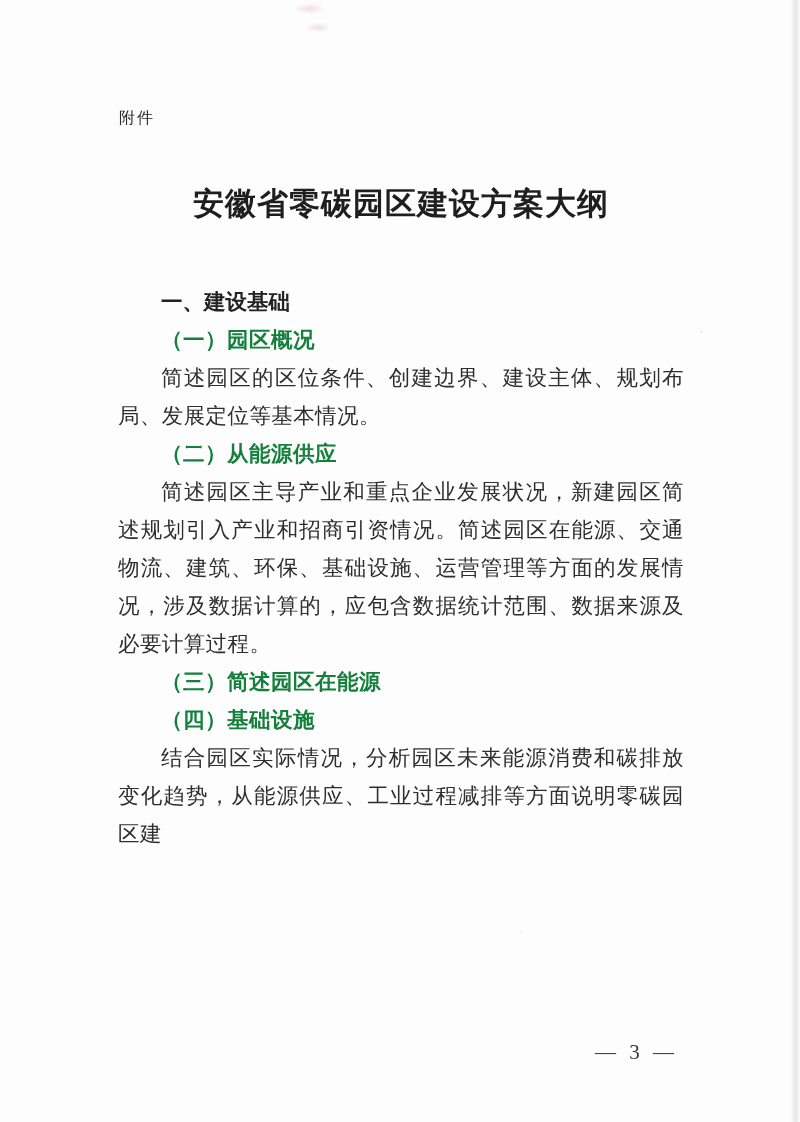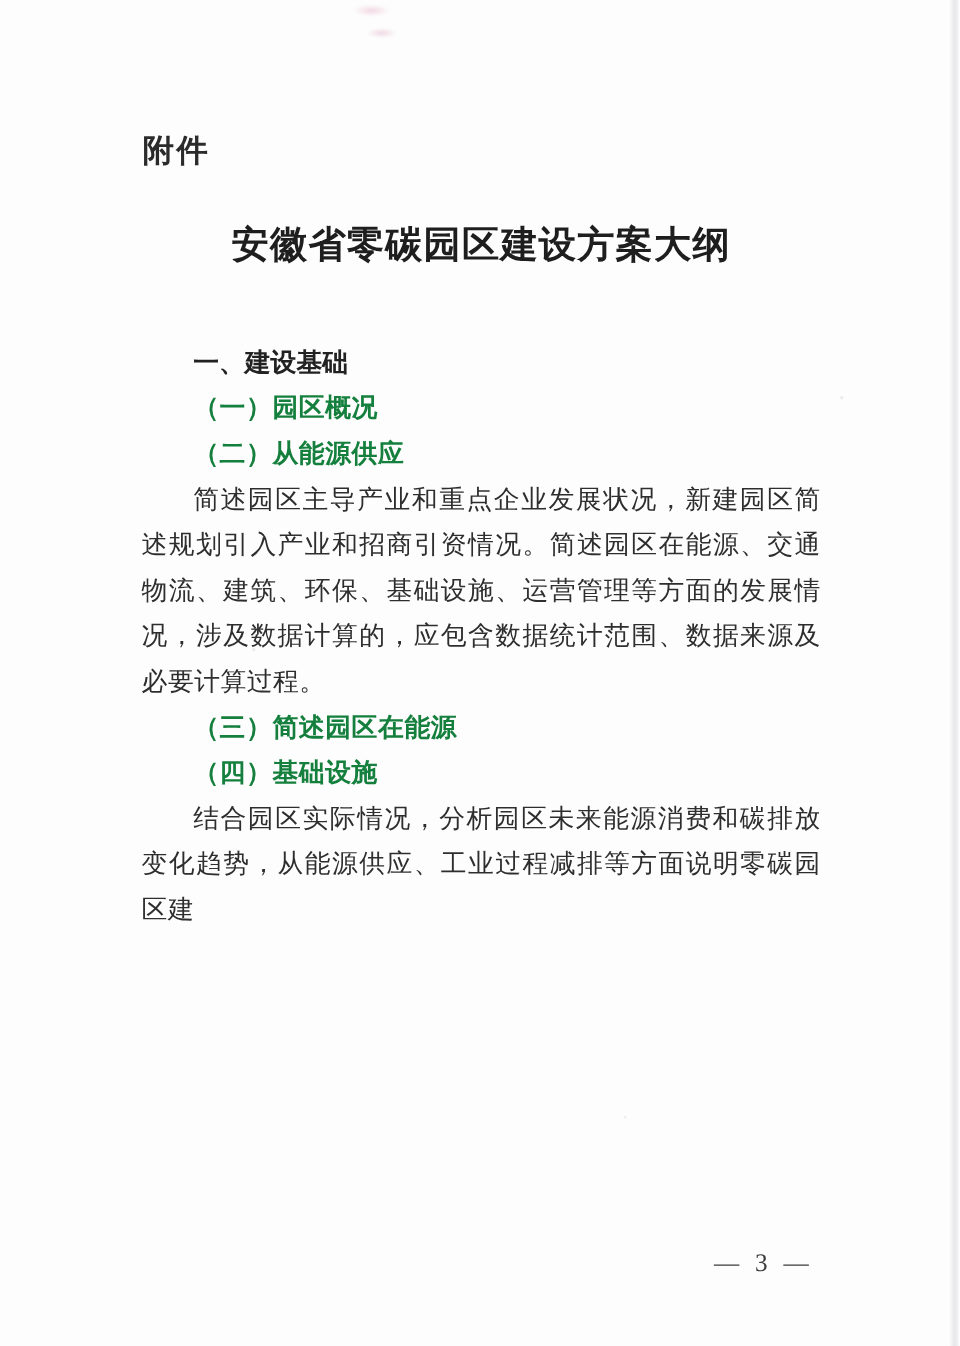--- a/index.html
+++ b/index.html
@@ -37,22 +37,22 @@
       radial-gradient(ellipse 18px 6px at 45% 75%, rgba(200,110,150,0.26), rgba(200,110,150,0) 70%);
     filter: blur(1px);
   }
   .speck { position: absolute; border-radius: 50%; background: rgba(120,120,130,0.12); }
 
   .attachment-label {
     position: absolute;
     left: 119px;
     top: 108px;
     font-family: "Liberation Sans", sans-serif;
-    font-weight: bold;
-    font-size: 26px;
+    font-weight: normal;
+    font-size: 16px;
     letter-spacing: 2px;
     color: #2b2b2b;
   }
   .doc-title {
     position: absolute;
     left: 12px;
     right: 10px;
     top: 183px;
     text-align: center;
     font-family: "Liberation Serif", serif;
@@ -108,20 +108,21 @@
   <div class="speck" style="left:700px;top:330px;width:3px;height:3px;"></div>
   <div class="speck" style="left:520px;top:930px;width:2px;height:2px;"></div>
 
   <div class="attachment-label">附件</div>
 
   <div class="doc-title">安徽省零碳园区建设方案大纲</div>
 
   <div class="content">
     <div class="h1">一、建设基础</div>
     <div class="h2">（一）园区概况</div>
+    <div class="p">简述园区的区位条件、创建边界、建设主体、规划布局、发展定位等基本情况。</div>
     <div class="h2">（二）从能源供应</div>
     <div class="p">简述园区主导产业和重点企业发展状况，新建园区简述规划引入产业和招商引资情况。简述园区在能源、交通物流、建筑、环保、基础设施、运营管理等方面的发展情况，涉及数据计算的，应包含数据统计范围、数据来源及必要计算过程。</div>
     <div class="h2">（三）简述园区在能源</div>
     <div class="h2">（四）基础设施</div>
     <div class="p">结合园区实际情况，分析园区未来能源消费和碳排放变化趋势，从能源供应、工业过程减排等方面说明零碳园区建</div>
   </div>
 
   <div class="page-number">— 3 —</div>
 
 </div>

